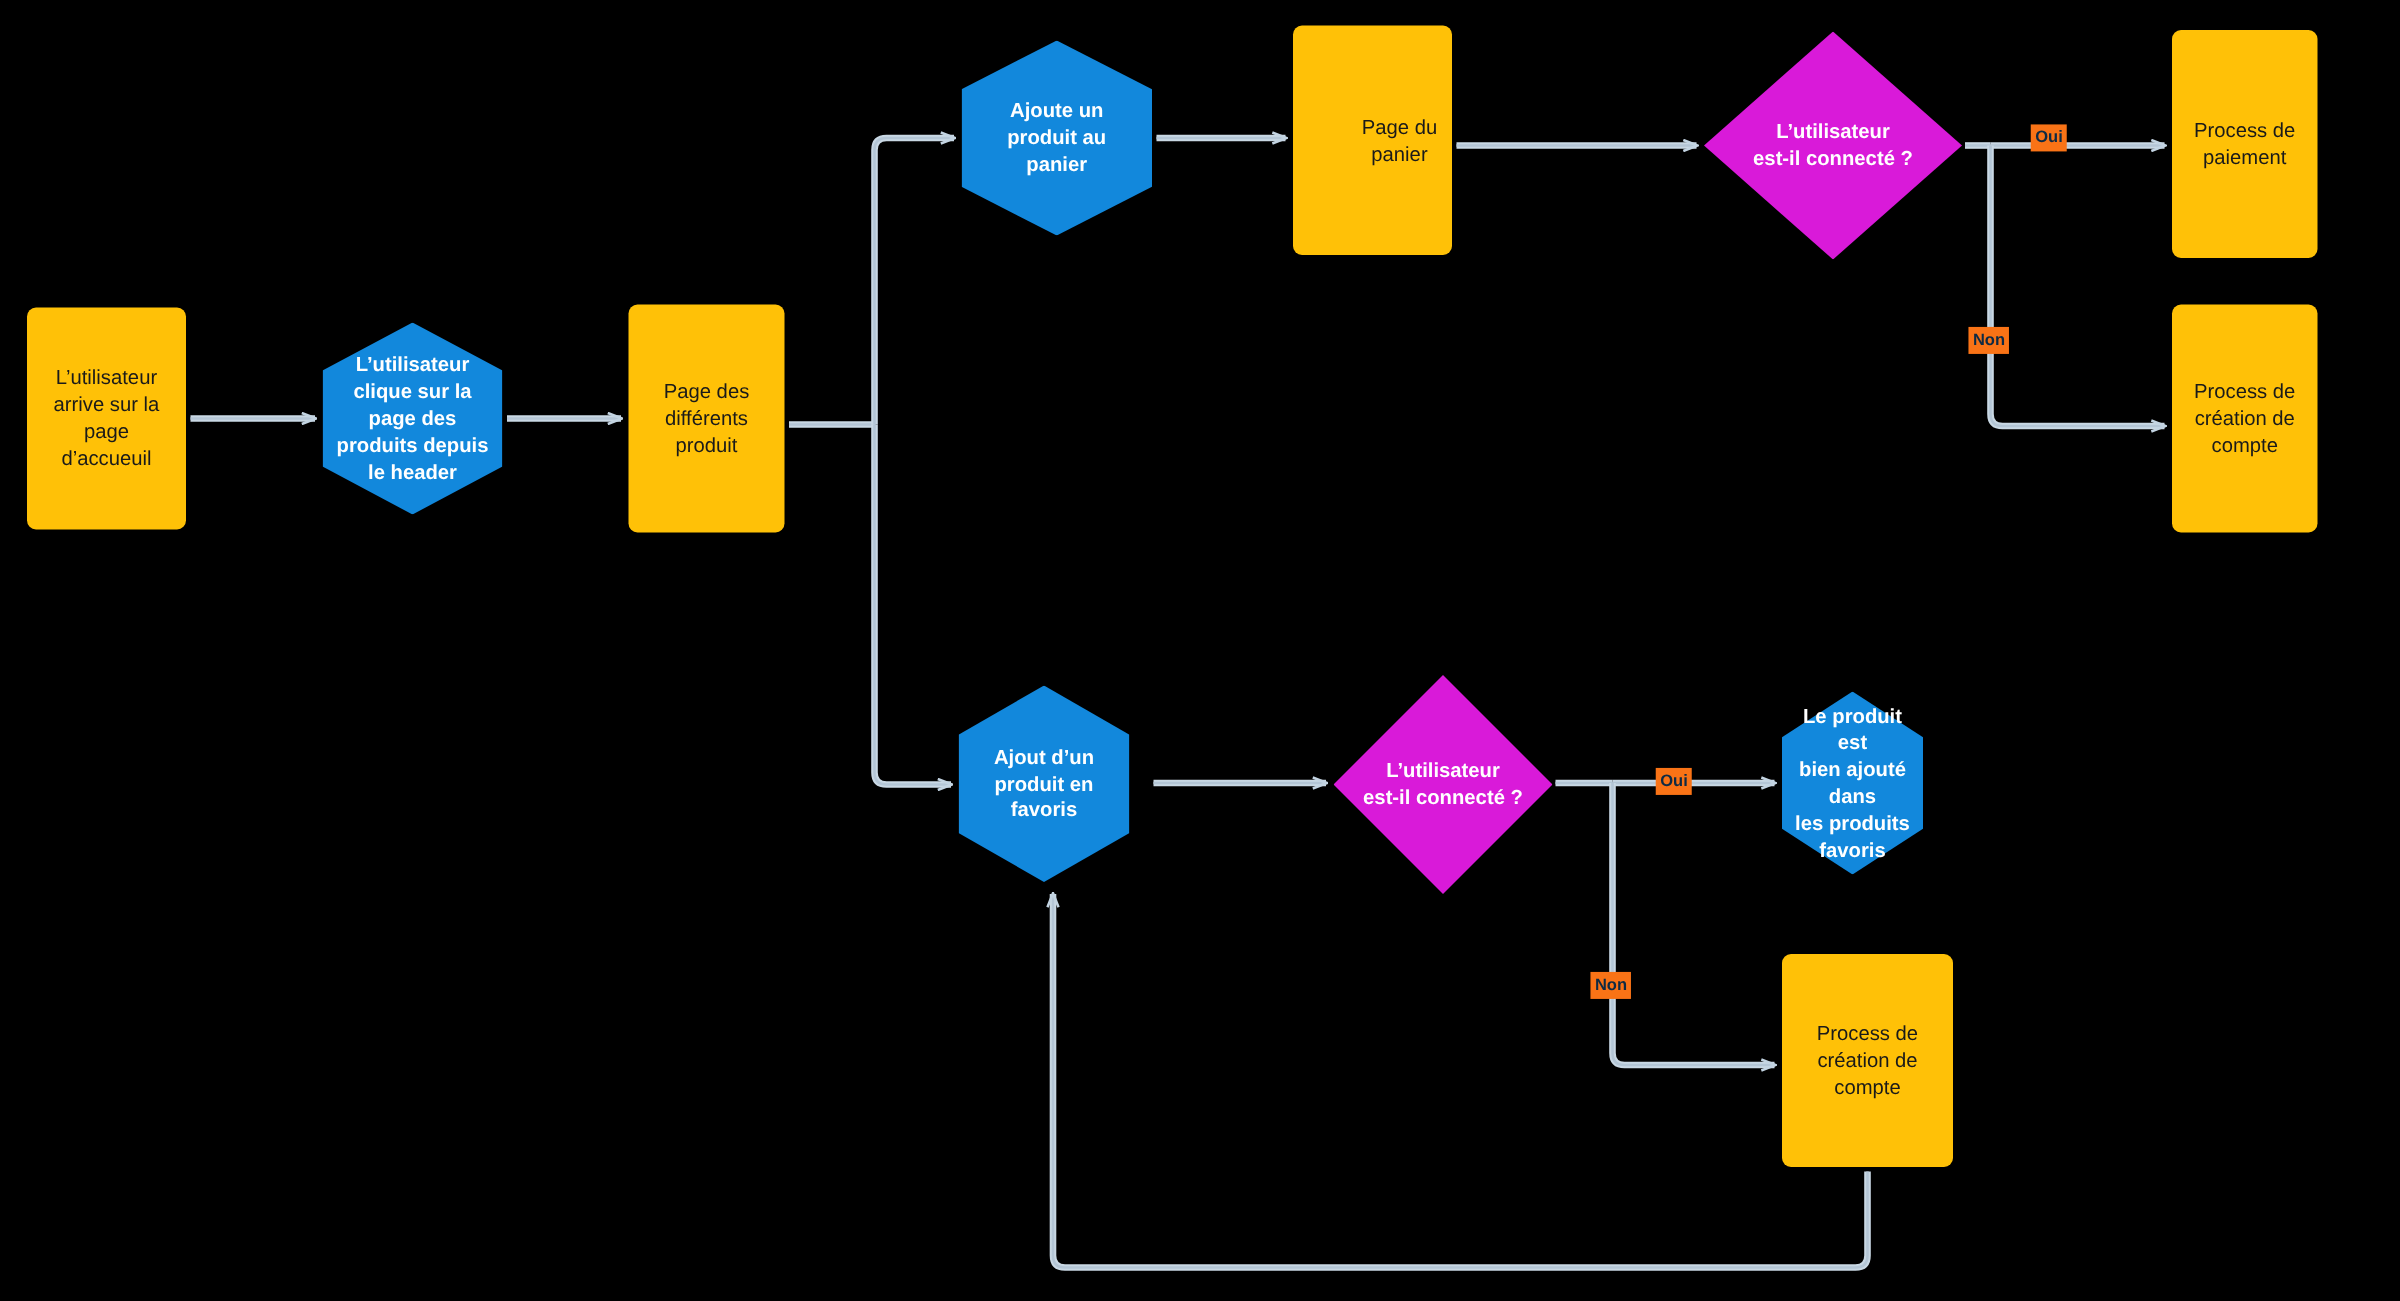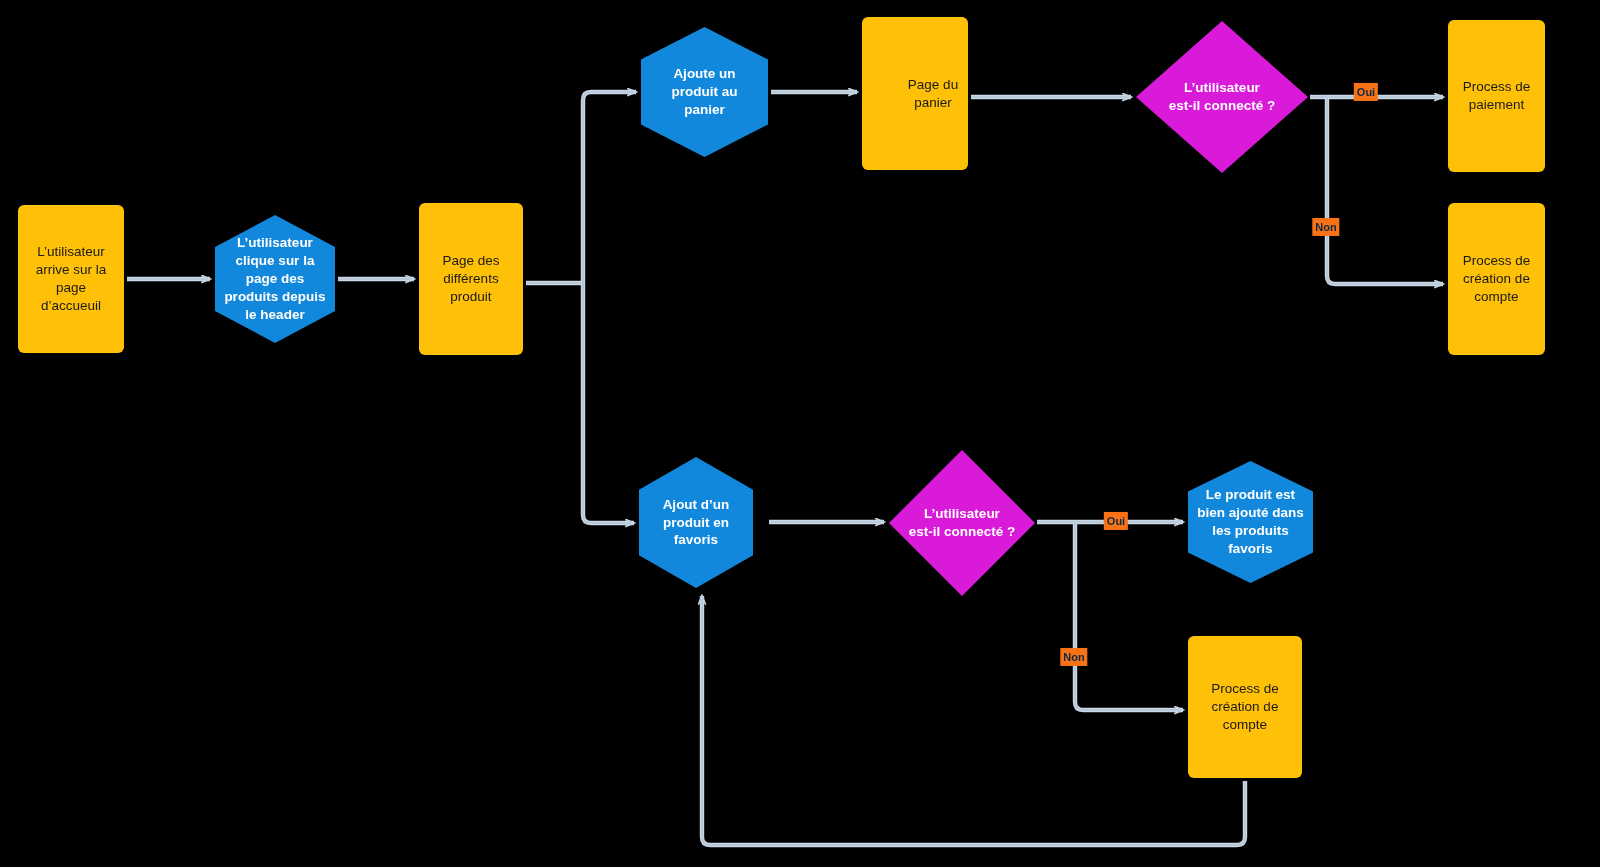--- a/index.html
+++ b/index.html
@@ -241,21 +241,21 @@
 produit en
 favoris</span>
   </div>
 
   <div class="node diamond" style="left:889px; top:450px; width:146px; height:146px;">
     <span class="shape"></span>
     <span class="label">L’utilisateur
 est-il connecté ?</span>
   </div>
 
-  <div class="node hex" style="left:1188px; top:461px; width:125px; height:122px;">
+  <div class="node hex" style="left:1188px; top:461px; width:94px; height:122px;">
     <span class="shape"></span>
     <span class="label">Le produit est
 bien ajouté dans
 les produits
 favoris</span>
   </div>
 
   <div class="node box" style="left:1188px; top:636px; width:114px; height:142px;">
     <span class="label">Process de
 création de

